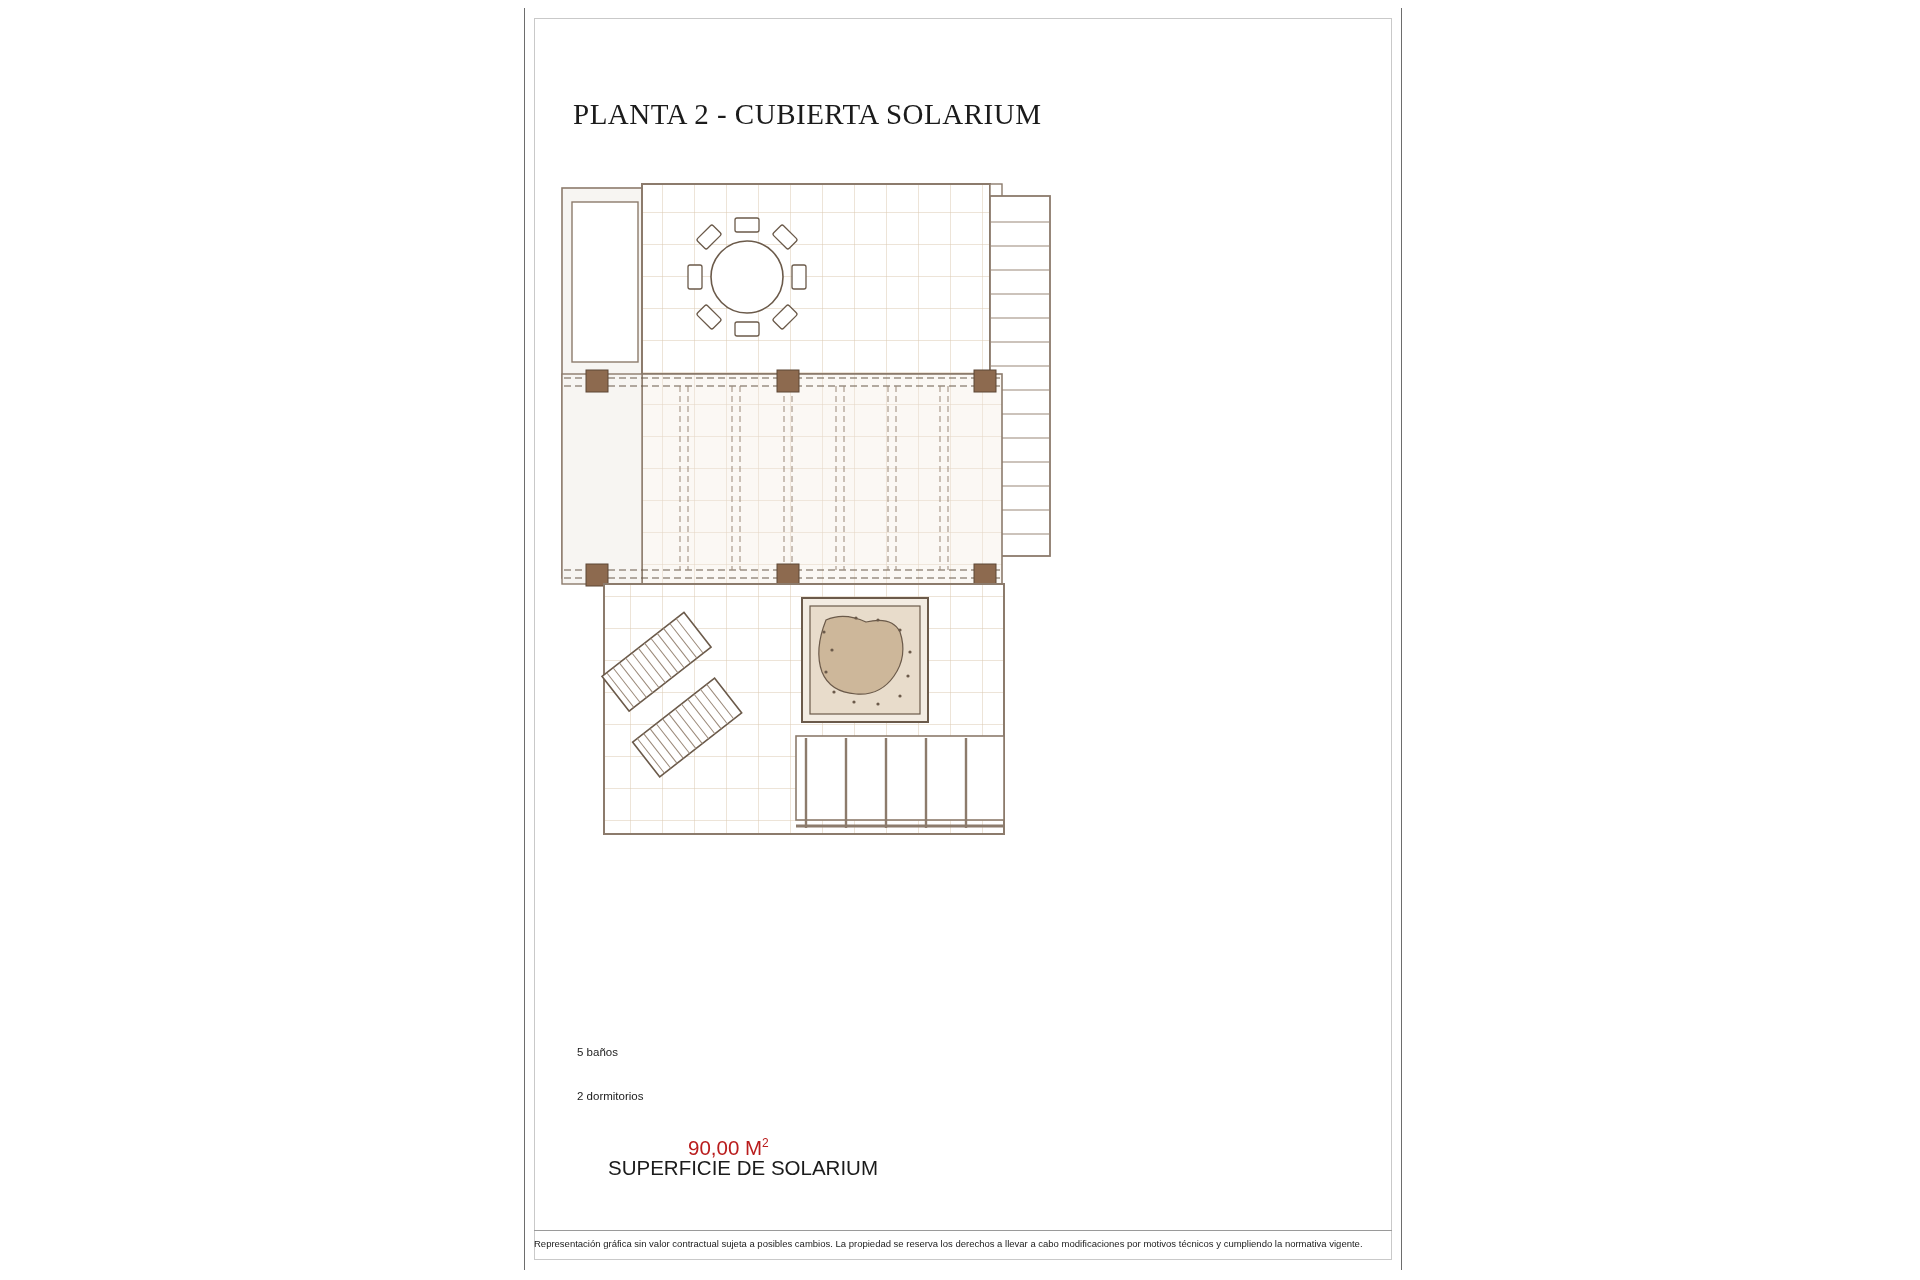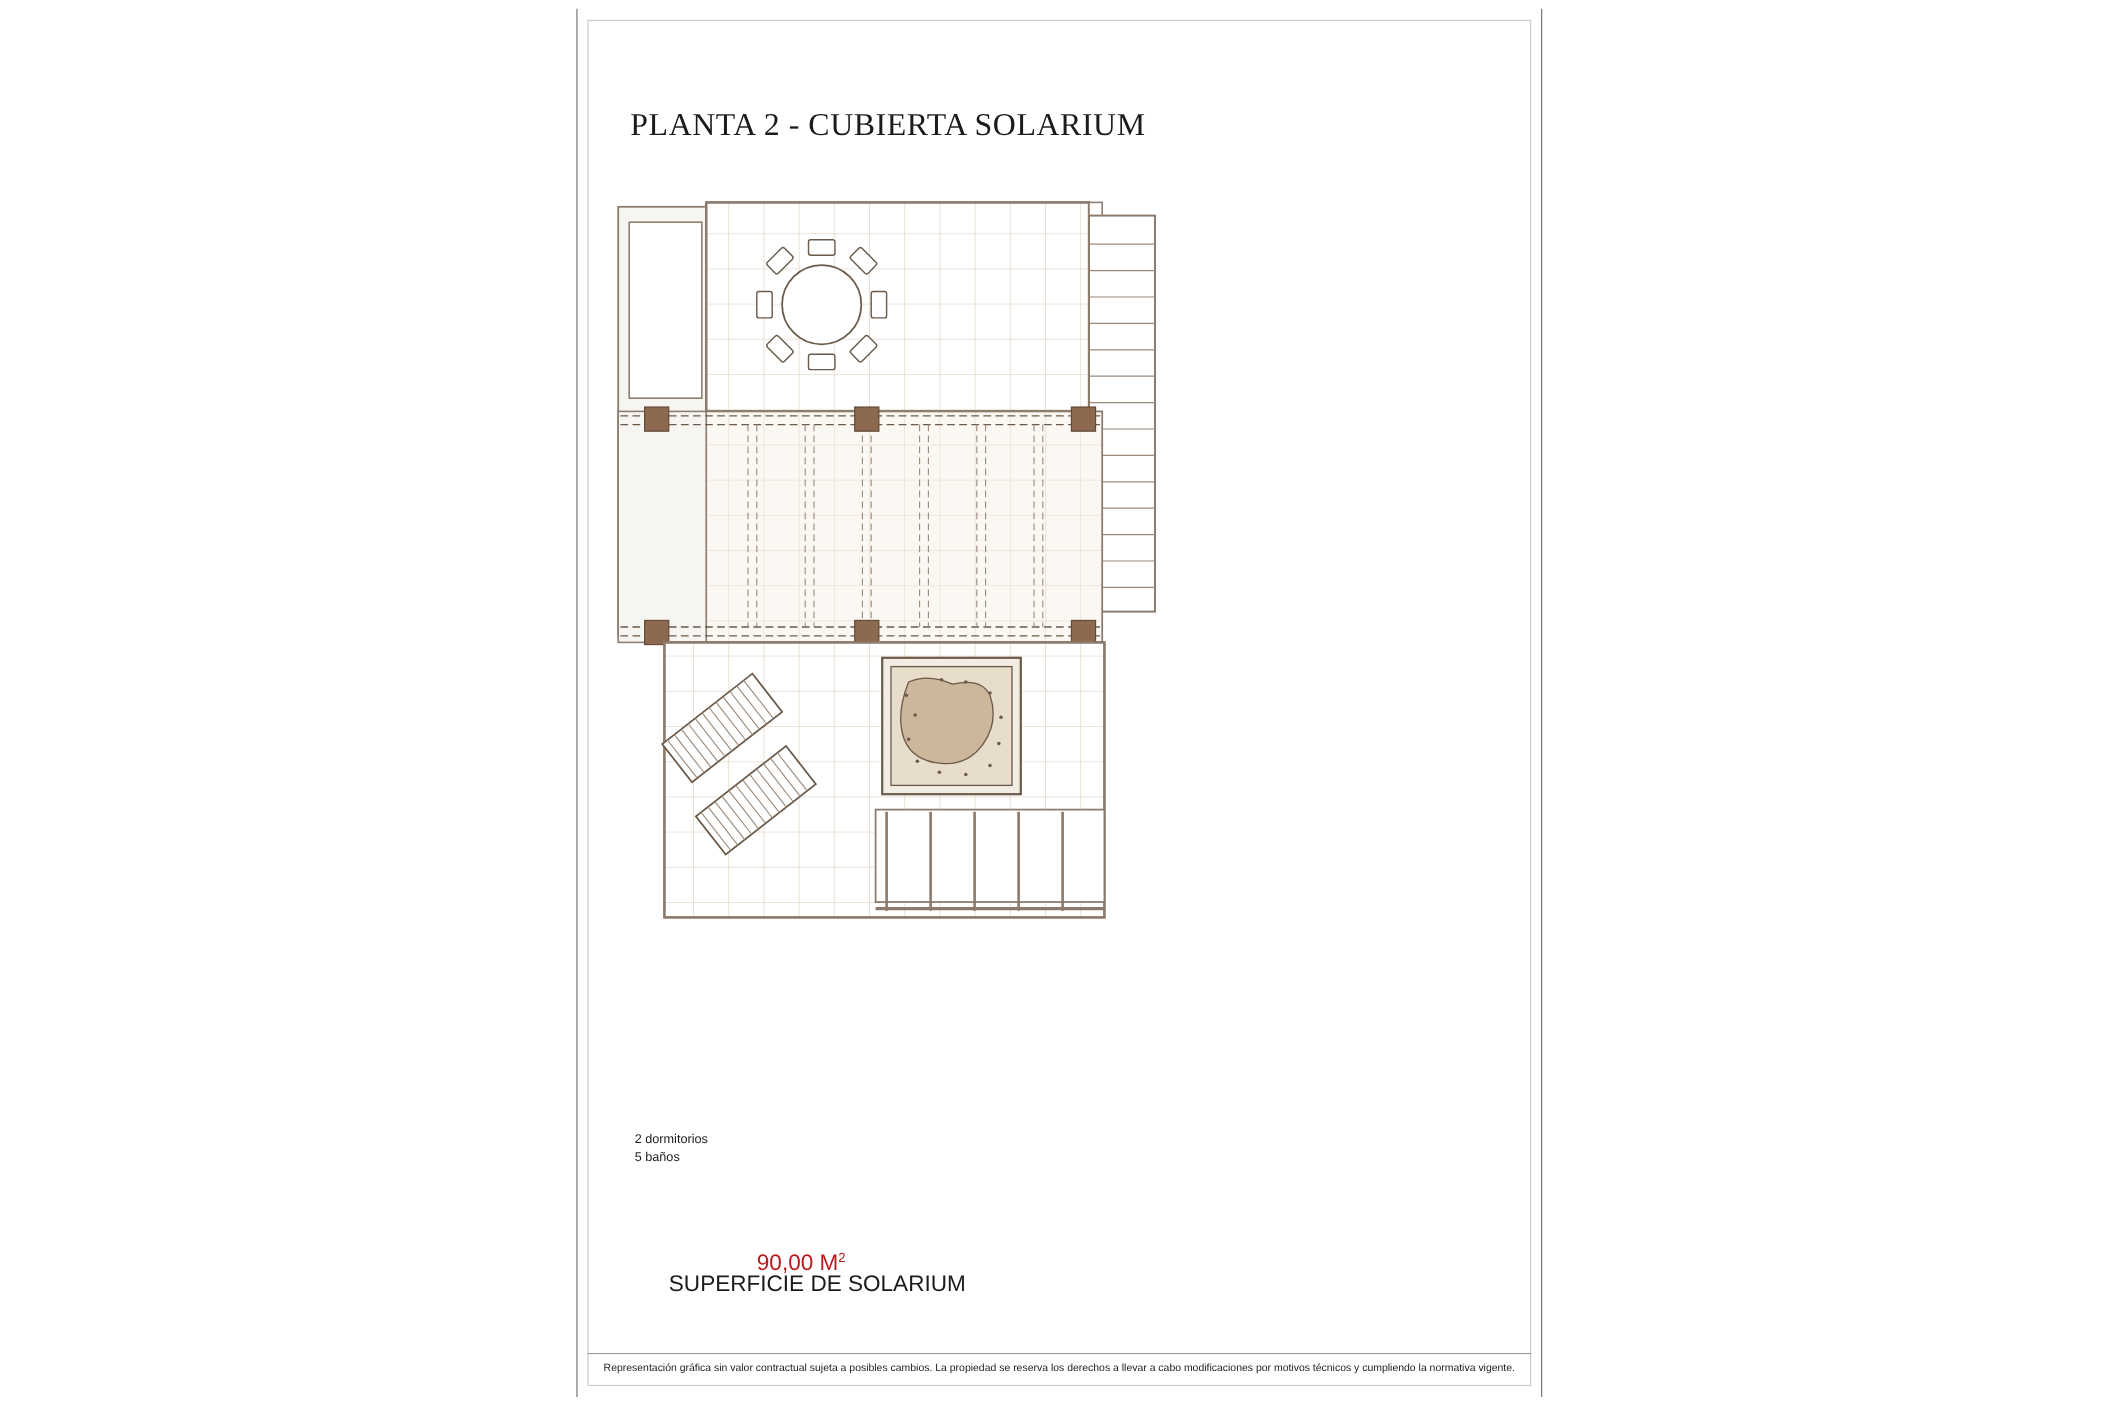--- a/index.html
+++ b/index.html
@@ -55,21 +55,21 @@
     top: 180px;
     width: 858px;
     height: 860px;
   }
   .small-label {
     position: absolute;
     font-size: 11.5px;
     color: #1b1b1b;
     white-space: nowrap;
   }
-  .label-dorm { left: 577px; top: 1030px; text-align: center; }
+  .label-dorm { left: 577px; top: 1090px; text-align: center; }
   .label-banos { left: 577px; top: 1046px; }
   .surface-title {
     position: absolute;
     left: 608px;
     top: 1156px;
     font-size: 20.5px;
     color: #1b1b1b;
     white-space: nowrap;
   }
   .surface-value {
@@ -81,21 +81,20 @@
     white-space: nowrap;
   }
   .surface-value sup { font-size: 12px; }
   .disclaimer {
     position: absolute;
     left: 534px;
     top: 1238px;
     width: 858px;
     font-size: 9.5px;
     color: #1b1b1b;
-    text-align: center;
     white-space: nowrap;
   }
   .disclaimer-rule {
     position: absolute;
     left: 534px;
     top: 1230px;
     width: 858px;
     height: 1px;
     background: #9a9a9a;
   }

